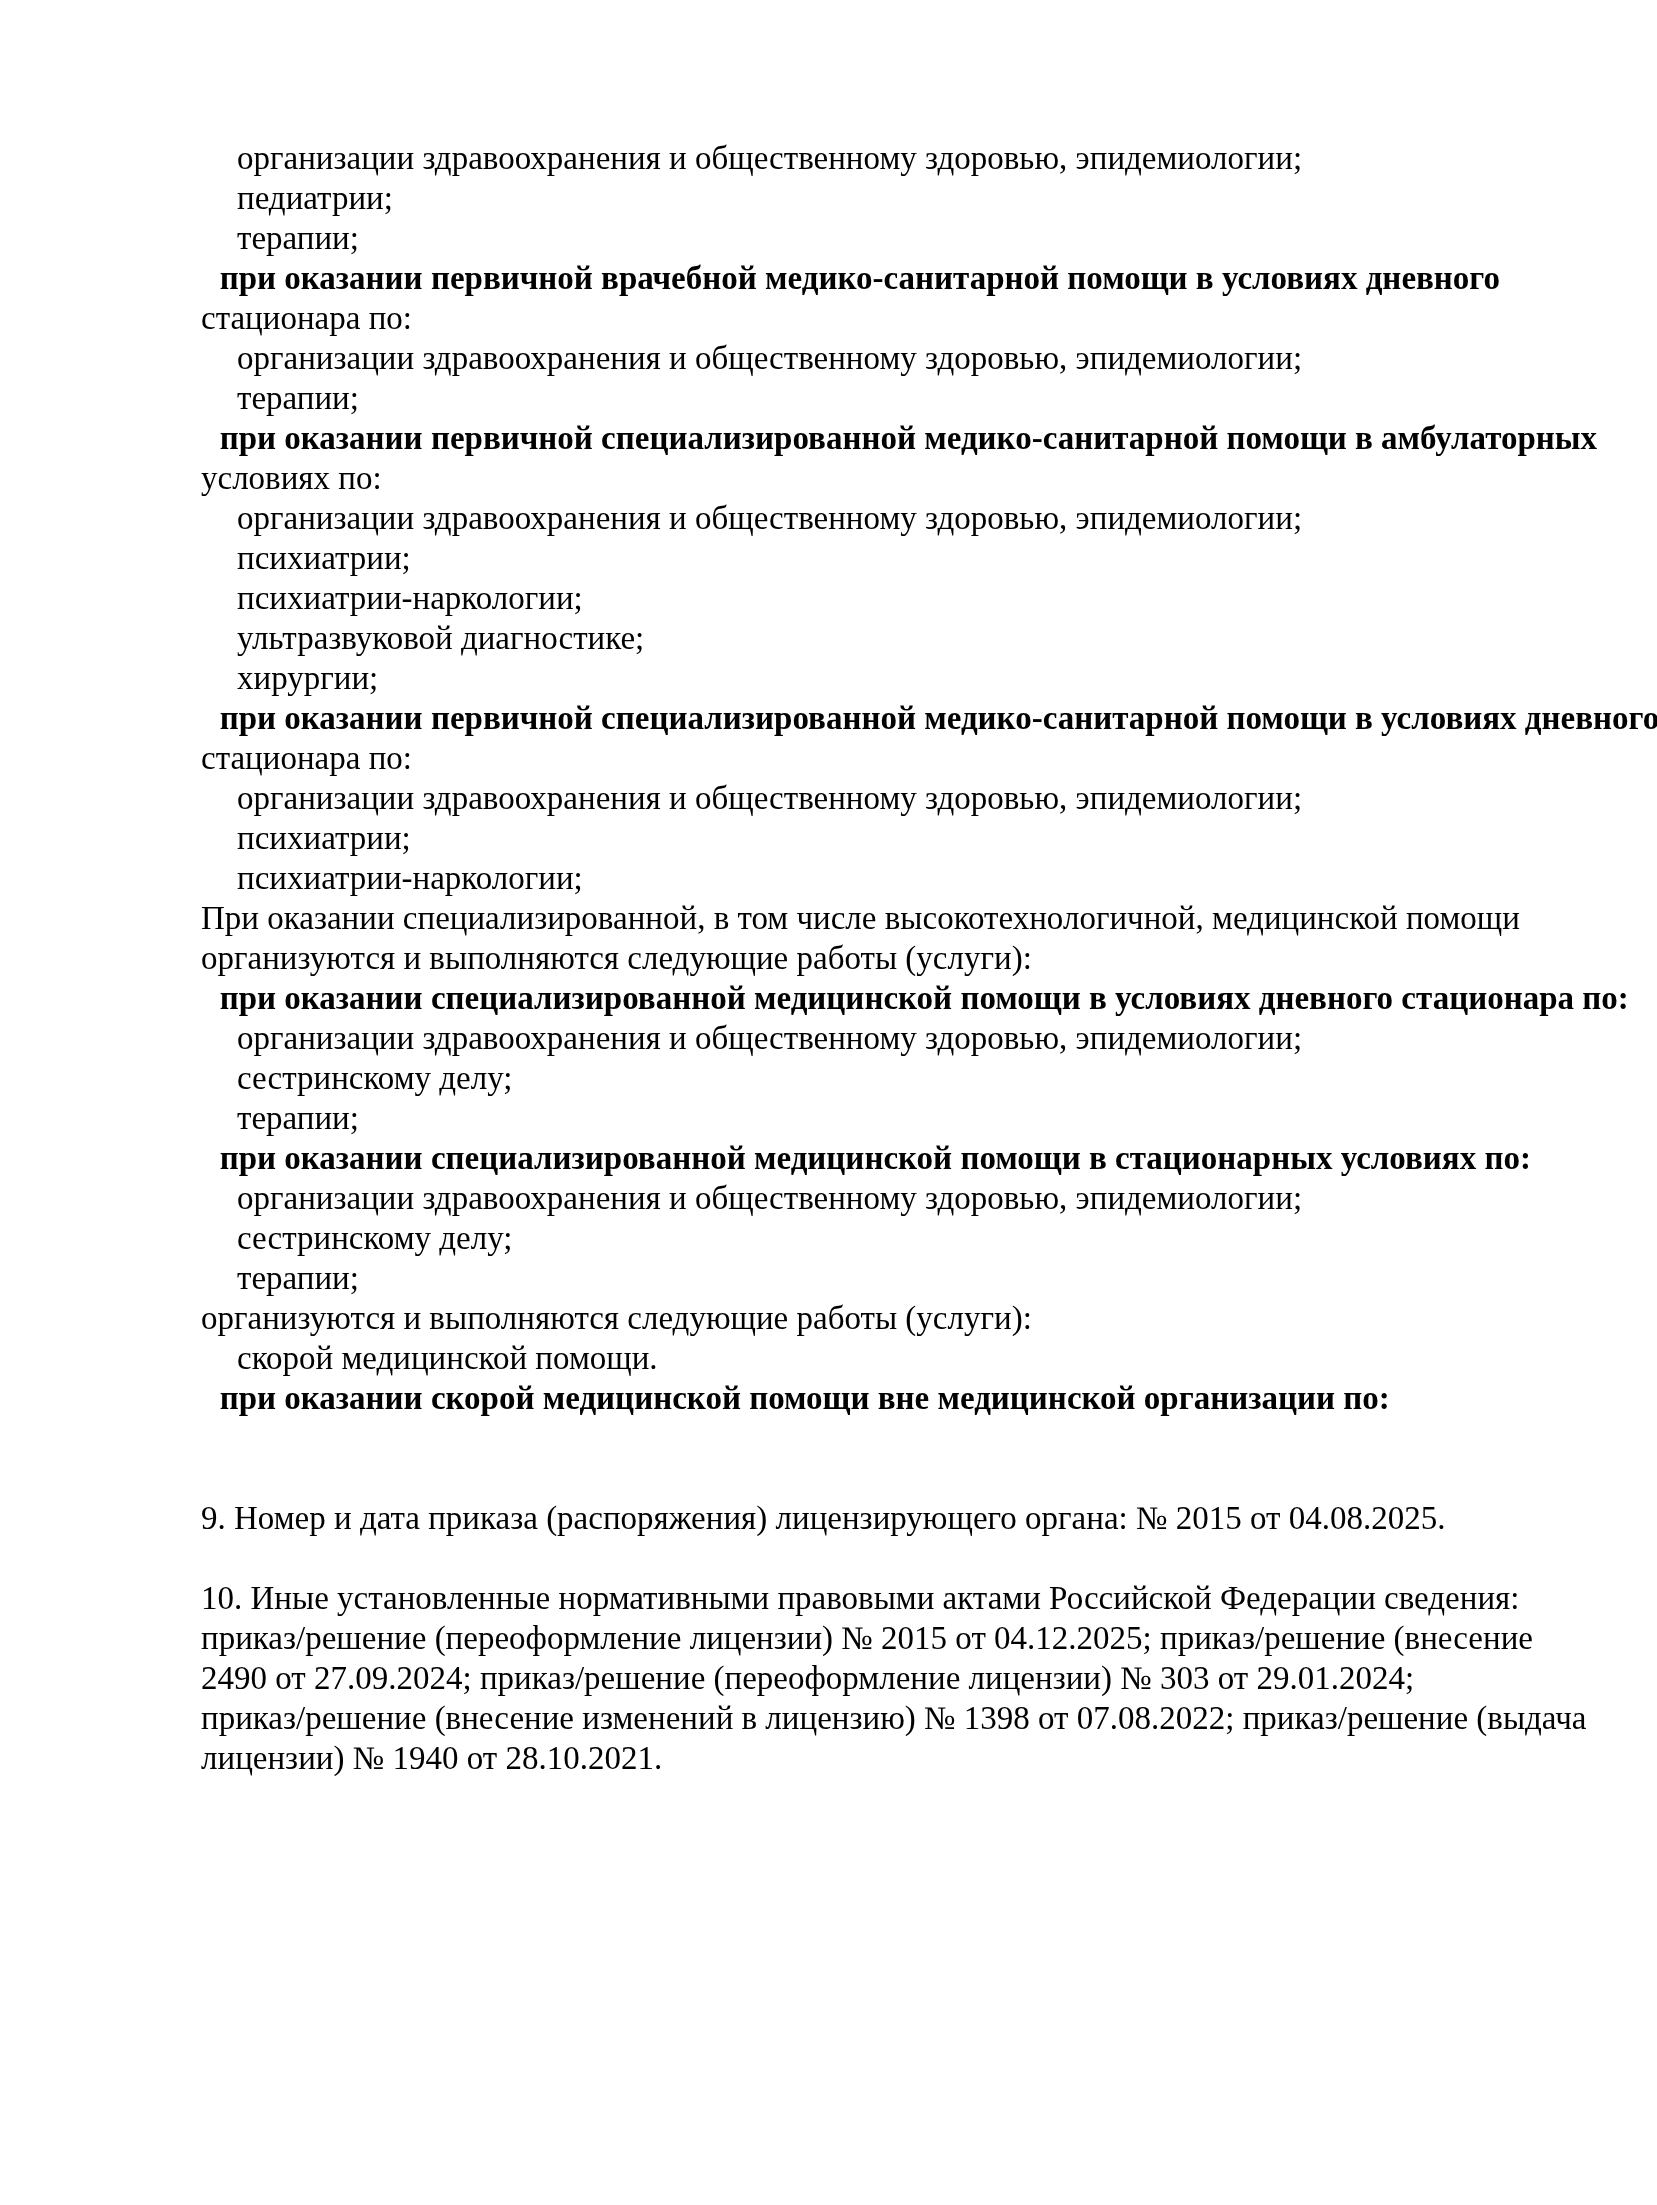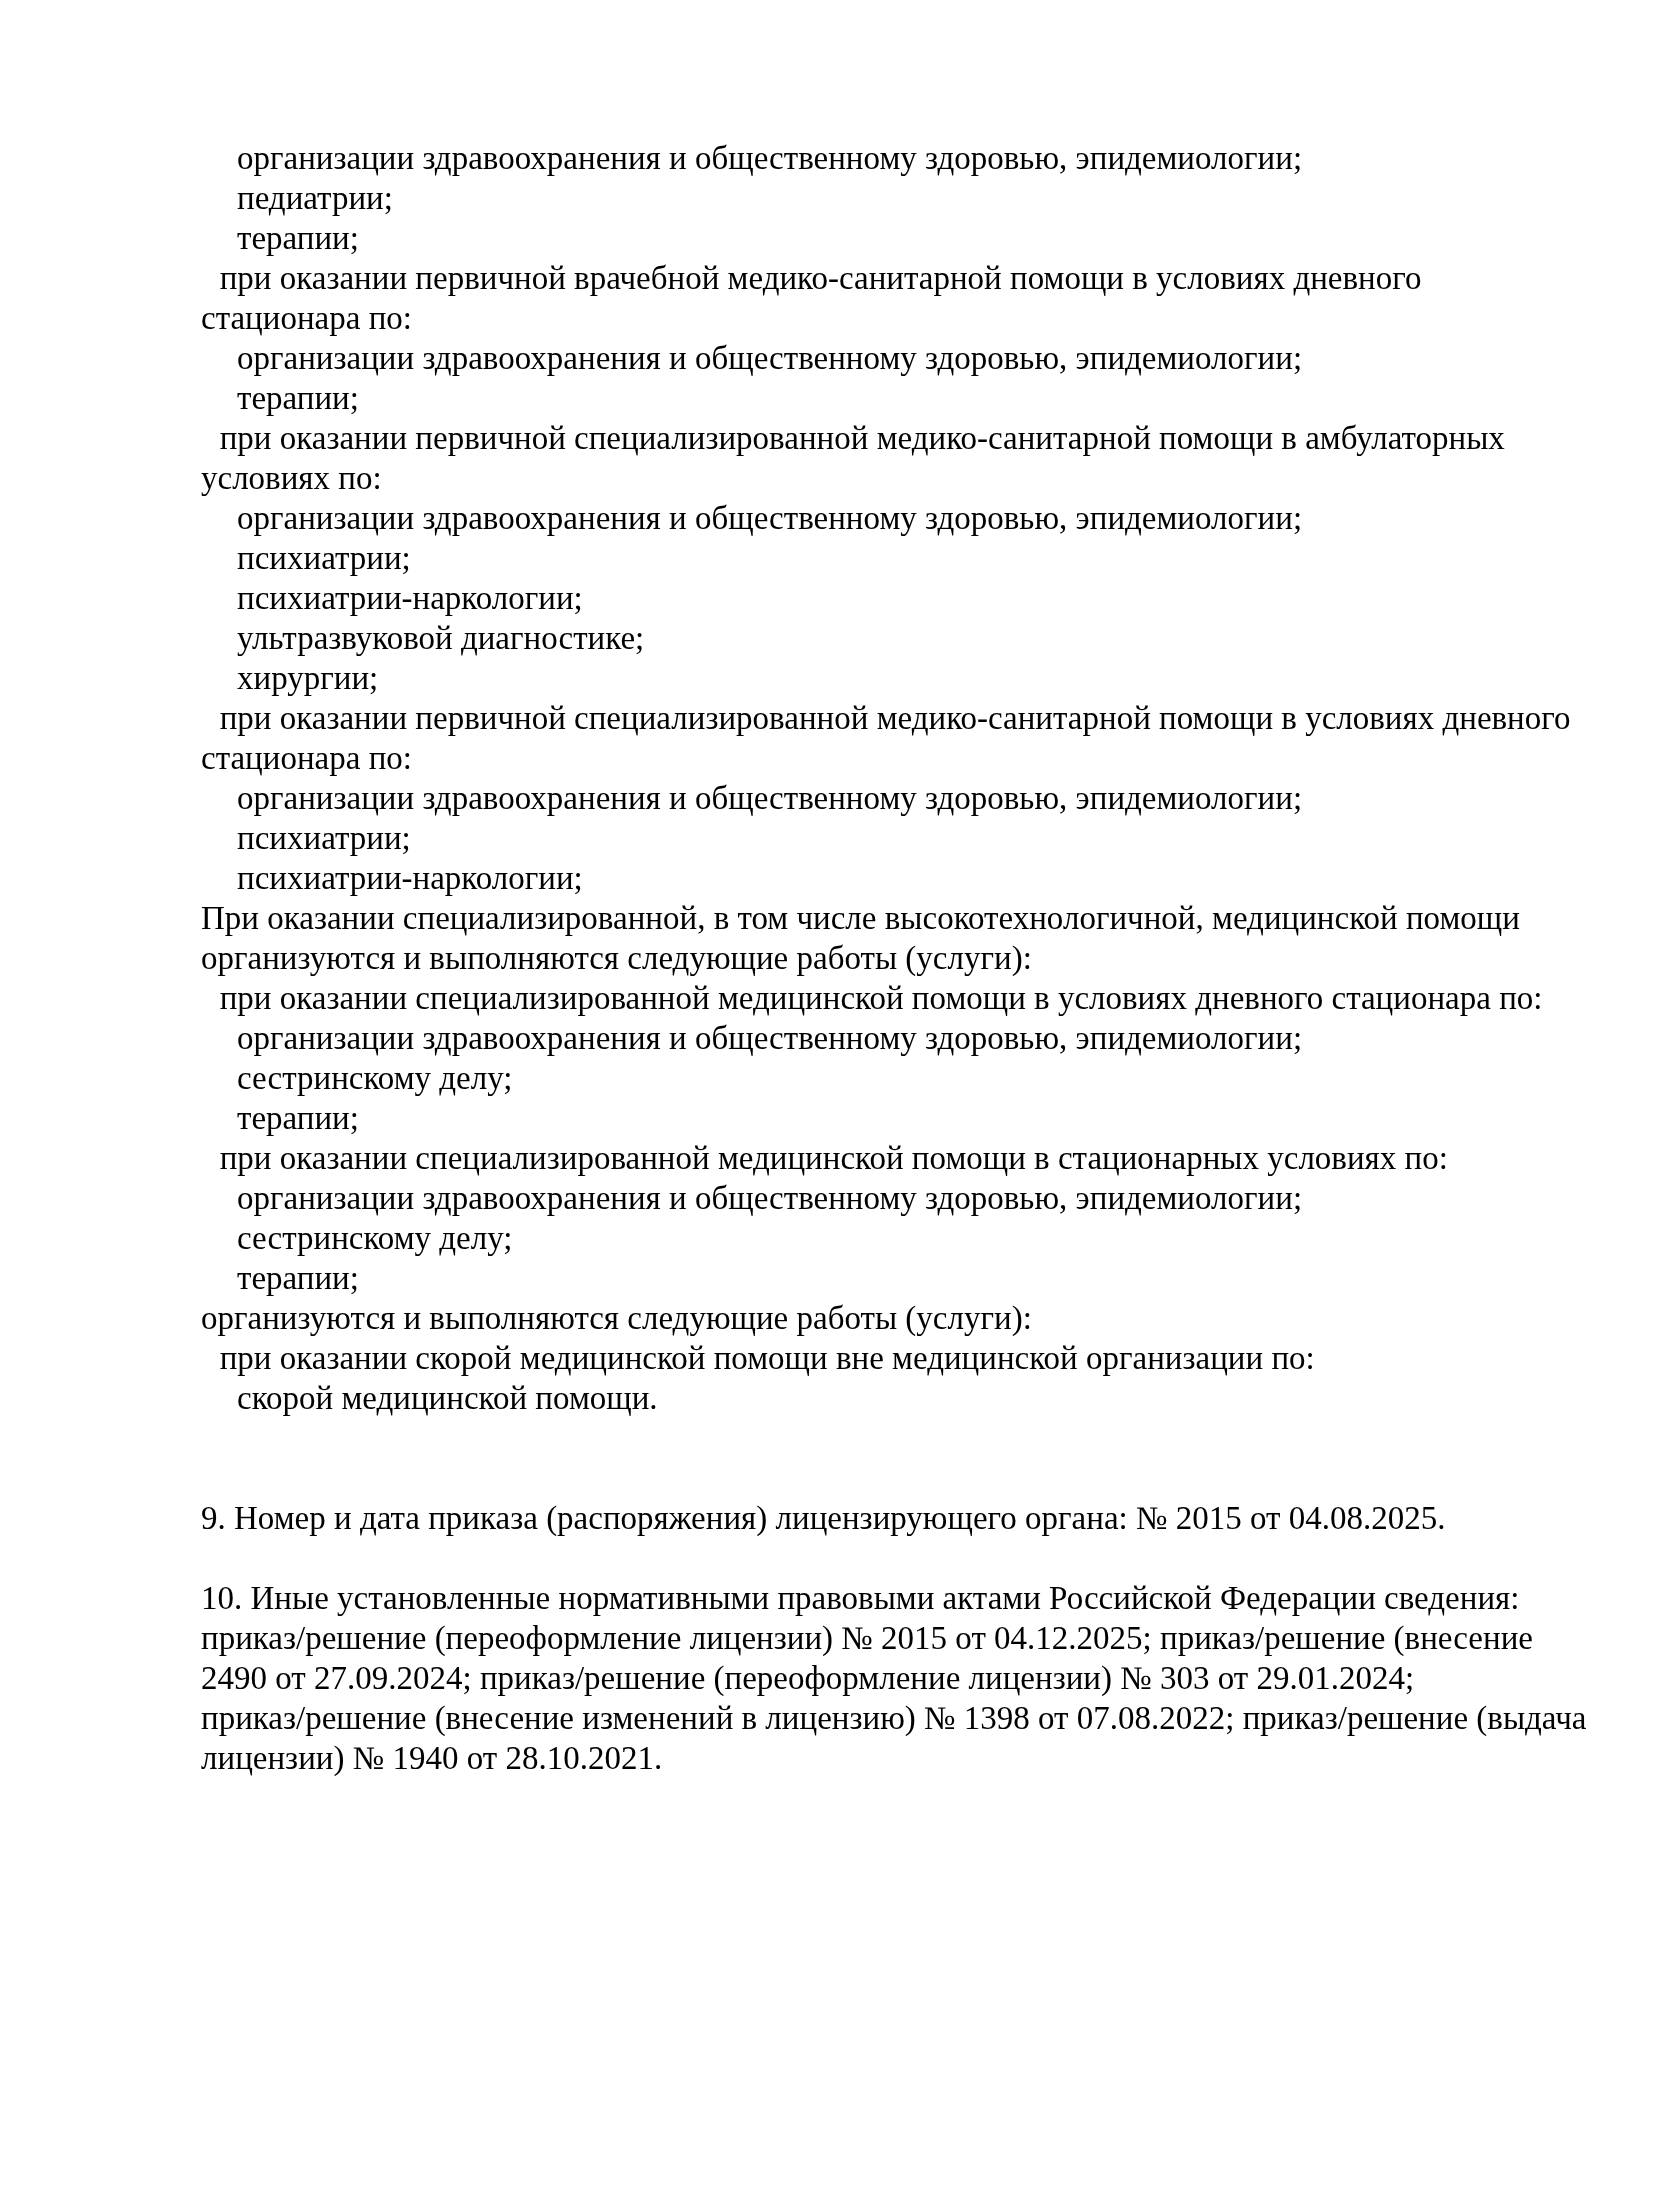--- a/index.html
+++ b/index.html
@@ -28,21 +28,21 @@
     color: #000000;
     font-size: 33px;
   }
   .line {
     height: 40px;
     line-height: 40px;
     white-space: pre;
     letter-spacing: 0;
   }
   .ind0 { padding-left: 0; }
-  .ind1 { padding-left: 18.7px; }
+  .ind1 { padding-left: 18.7px; font-weight: bold; }
   .ind2 { padding-left: 36px; }
 </style>
 </head>
 <body style="background: rgb(255, 255, 255);">
 
 <div class="sheet">
   <div class="doc" style="color: rgb(0, 0, 0);">
       <div class="line ind2">организации здравоохранения и общественному здоровью, эпидемиологии;</div>
       <div class="line ind2">педиатрии;</div>
       <div class="line ind2">терапии;</div>
@@ -66,22 +66,22 @@
       <div class="line ind0">организуются и выполняются следующие работы (услуги):</div>
       <div class="line ind1">при оказании специализированной медицинской помощи в условиях дневного стационара по:</div>
       <div class="line ind2">организации здравоохранения и общественному здоровью, эпидемиологии;</div>
       <div class="line ind2">сестринскому делу;</div>
       <div class="line ind2">терапии;</div>
       <div class="line ind1">при оказании специализированной медицинской помощи в стационарных условиях по:</div>
       <div class="line ind2">организации здравоохранения и общественному здоровью, эпидемиологии;</div>
       <div class="line ind2">сестринскому делу;</div>
       <div class="line ind2">терапии;</div>
       <div class="line ind0">организуются и выполняются следующие работы (услуги):</div>
+      <div class="line ind2">скорой медицинской помощи.</div>
       <div class="line ind1">при оказании скорой медицинской помощи вне медицинской организации по:</div>
-      <div class="line ind2">скорой медицинской помощи.</div>
       <div class="line ind0"></div>
       <div class="line ind0"></div>
       <div class="line ind0">9. Номер и дата приказа (распоряжения) лицензирующего органа: № 2015 от 04.08.2025.</div>
       <div class="line ind0"></div>
       <div class="line ind0">10. Иные установленные нормативными правовыми актами Российской Федерации сведения:</div>
       <div class="line ind0">приказ/решение (переоформление лицензии) № 2015 от 04.12.2025; приказ/решение (внесение</div>
       <div class="line ind0">2490 от 27.09.2024; приказ/решение (переоформление лицензии) № 303 от 29.01.2024;</div>
       <div class="line ind0">приказ/решение (внесение изменений в лицензию) № 1398 от 07.08.2022; приказ/решение (выдача</div>
       <div class="line ind0">лицензии) № 1940 от 28.10.2021.</div>
     </div>

